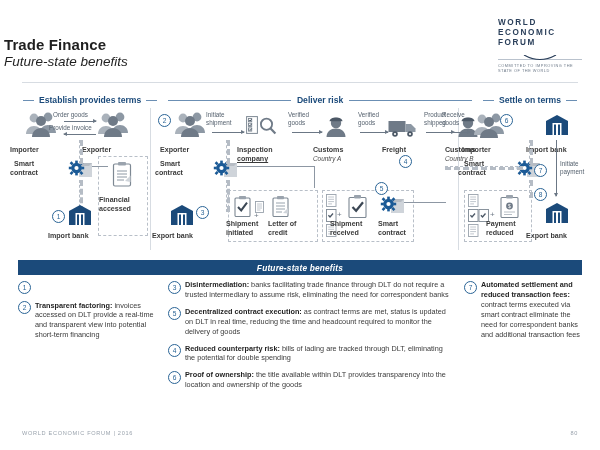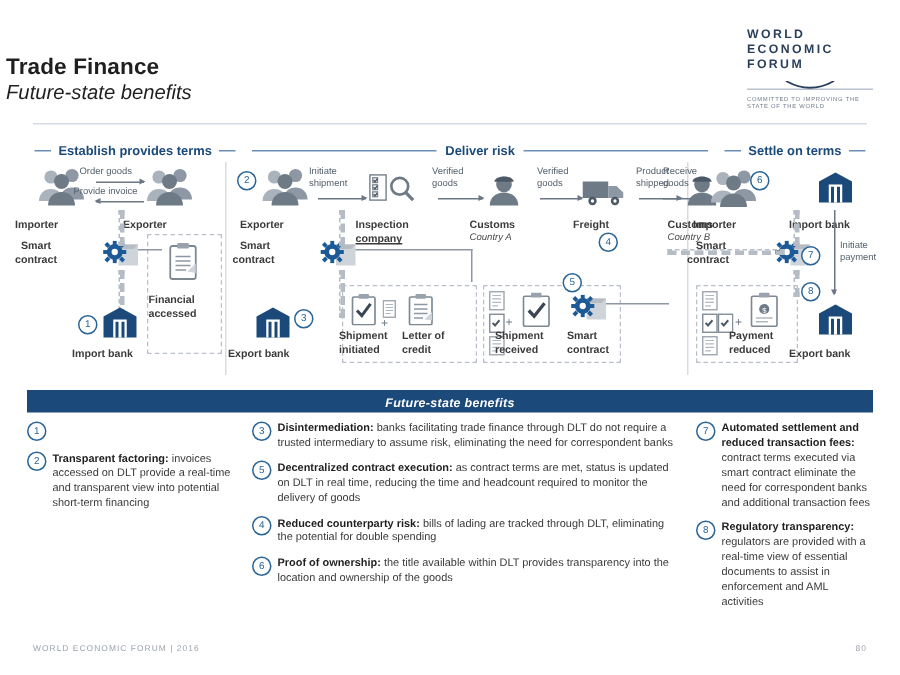--- a/index.html
+++ b/index.html
@@ -575,26 +575,20 @@
           <div class="btxt"><b>Proof of ownership:</b><span> the title available within DLT provides transparency into the location and ownership of the goods</span></div>
         </div>
       </div>
     <div class="bcol c3">
         <div class="bitem">
           <div class="bnum">
             <i>7</i>
           </div>
           <div class="btxt"><b>Automated settlement and reduced transaction fees:</b><span> contract terms executed via smart contract eliminate the need for correspondent banks and additional transaction fees</span></div>
         </div>
-        <div class="bitem">
-          <div class="bnum">
-            <i>8</i>
-          </div>
-          <div class="btxt"><b>Regulatory transparency:</b><span> regulators are provided with a real-time view of essential documents to assist in enforcement and AML activities</span></div>
-        </div>
       </div>
   </div>
 
   <div class="footer">
     <div>WORLD ECONOMIC FORUM | 2016</div>
     <div>80</div>
   </div>
 </div>
 
 </body></html>

